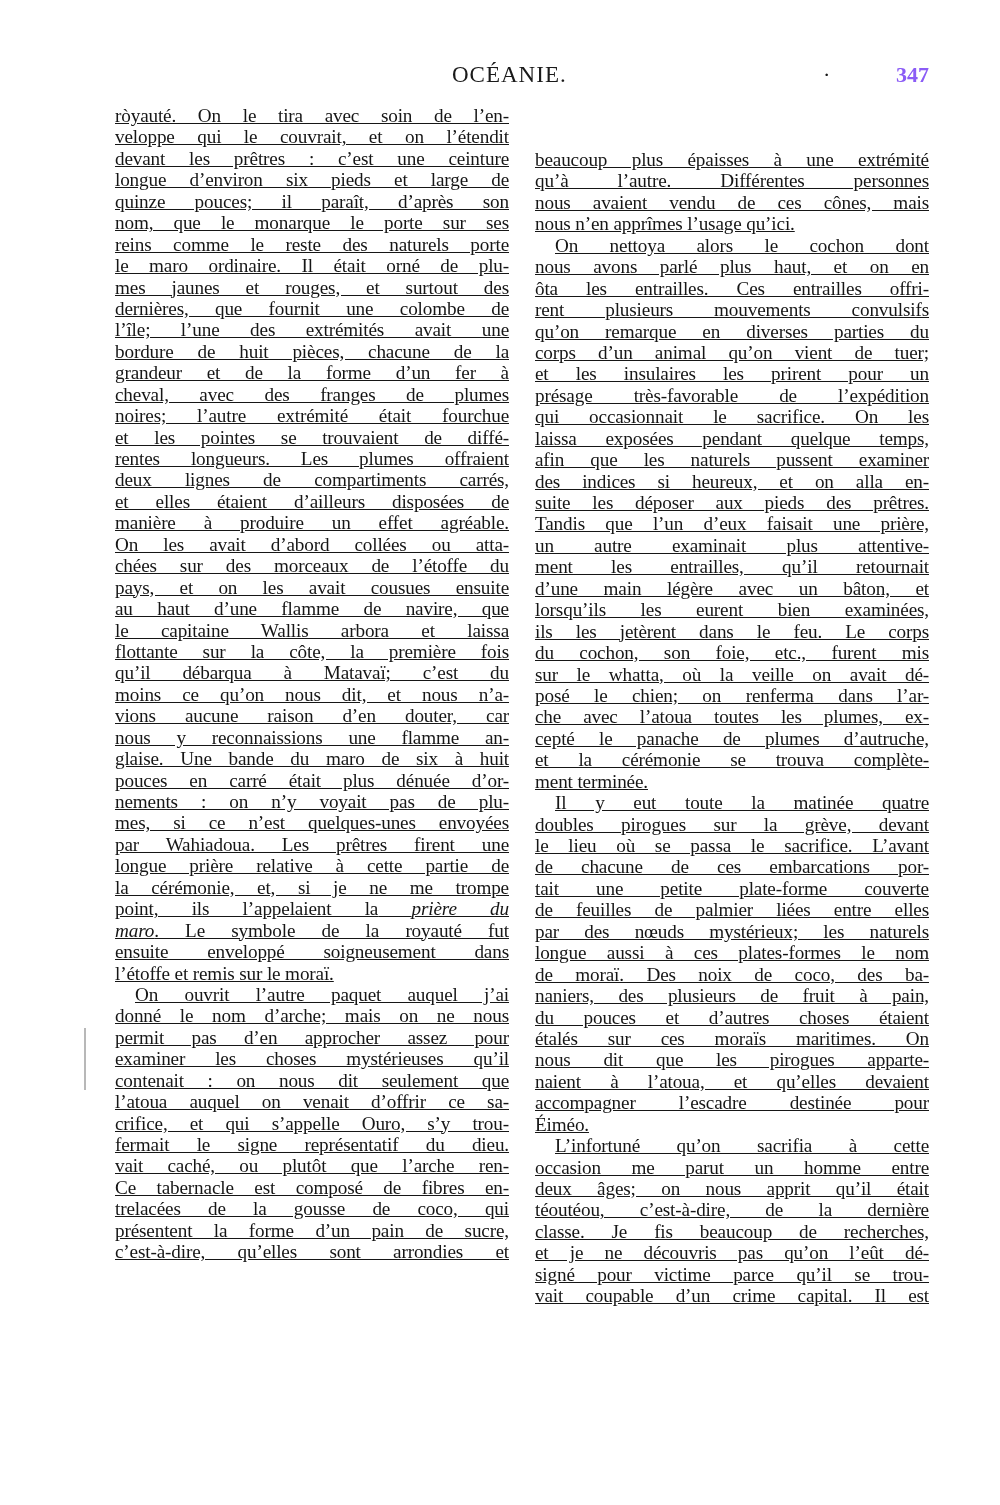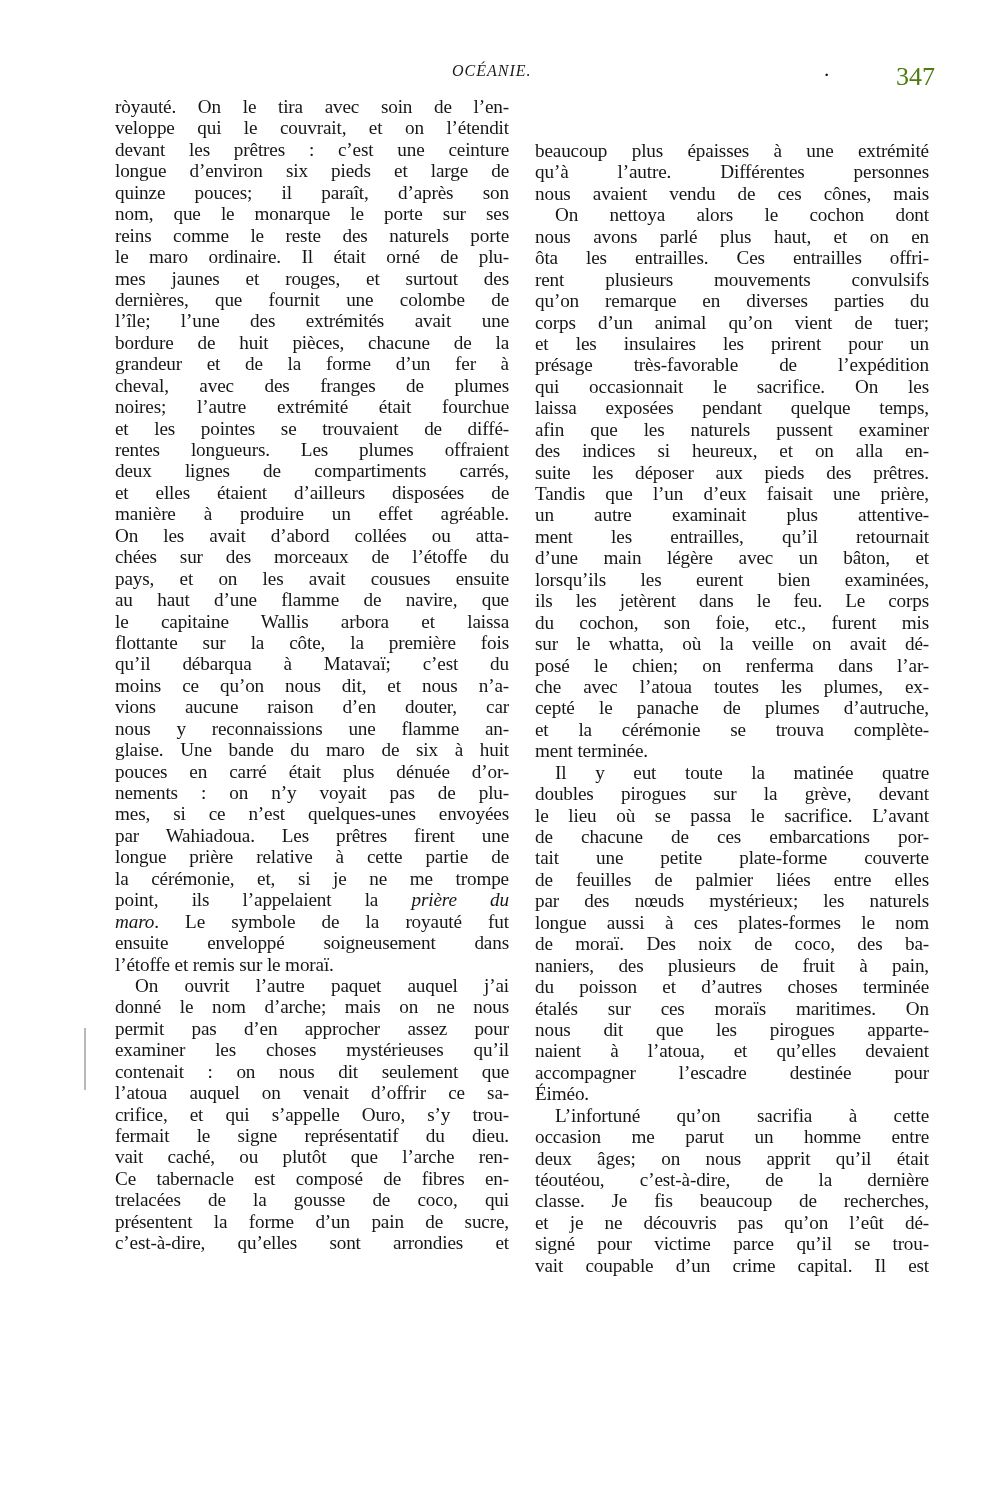--- a/index.html
+++ b/index.html
@@ -19,43 +19,43 @@
       position: absolute;
       top: 62px;
       left: 0;
       width: 1000px;
       height: 30px;
     }
     .running-title {
       position: absolute;
       left: 452px;
       top: 0;
-      font-size: 16px;
+      font-size: 23px;
       letter-spacing: 1px;
       color: #1a1a1a;
-      font-style: italic;
     }
     .header-dot {
       position: absolute;
       left: 823px;
       top: 0;
       font-size: 22px;
     }
     .page-number {
       position: absolute;
       left: 896px;
       top: 0;
-      font-size: 26px;
-      font-weight: normal;
-      color: #4d7c0f;
+      font-size: 22px;
+      font-weight: bold;
+      color: #8b5cf6;
     }
     .column {
       position: absolute;
-      top: 96px;
+      top: 105px;
       width: 394px;
+      text-decoration: underline;
     }
     .col-left { left: 115px; }
     .col-right { left: 535px; margin-top: 44px; }
     .line {
       display: block;
       height: 21.45px;
       line-height: 21.45px;
       font-size: 19.2px;
       white-space: nowrap;
       text-align: justify;
@@ -139,20 +139,21 @@
   <span class="line">Ce tabernacle est composé de fibres en-</span>
   <span class="line">trelacées de la gousse de coco, qui</span>
   <span class="line">présentent la forme d’un pain de sucre,</span>
   <span class="line">c’est-à-dire, qu’elles sont arrondies et</span>
 </div>
 
 <div class="column col-right">
   <span class="line">beaucoup plus épaisses à une extrémité</span>
   <span class="line">qu’à l’autre. Différentes personnes</span>
   <span class="line">nous avaient vendu de ces cônes, mais</span>
+  <span class="line last">nous n’en apprîmes l’usage qu’ici.</span>
   <span class="line indent">On nettoya alors le cochon dont</span>
   <span class="line">nous avons parlé plus haut, et on en</span>
   <span class="line">ôta les entrailles. Ces entrailles offri-</span>
   <span class="line">rent plusieurs mouvements convulsifs</span>
   <span class="line">qu’on remarque en diverses parties du</span>
   <span class="line">corps d’un animal qu’on vient de tuer;</span>
   <span class="line">et les insulaires les prirent pour un</span>
   <span class="line">présage très-favorable de l’expédition</span>
   <span class="line">qui occasionnait le sacrifice. On les</span>
   <span class="line">laissa exposées pendant quelque temps,</span>
@@ -175,21 +176,21 @@
   <span class="line indent">Il y eut toute la matinée quatre</span>
   <span class="line">doubles pirogues sur la grève, devant</span>
   <span class="line">le lieu où se passa le sacrifice. L’avant</span>
   <span class="line">de chacune de ces embarcations por-</span>
   <span class="line">tait une petite plate-forme couverte</span>
   <span class="line">de feuilles de palmier liées entre elles</span>
   <span class="line">par des nœuds mystérieux; les naturels</span>
   <span class="line">longue aussi à ces plates-formes le nom</span>
   <span class="line">de moraï. Des noix de coco, des ba-</span>
   <span class="line">naniers, des plusieurs de fruit à pain,</span>
-  <span class="line">du poisson et d’autres choses terminée</span>
+  <span class="line">du pouces et d’autres choses étaient</span>
   <span class="line">étalés sur ces moraïs maritimes. On</span>
   <span class="line">nous dit que les pirogues apparte-</span>
   <span class="line">naient à l’atoua, et qu’elles devaient</span>
   <span class="line">accompagner l’escadre destinée pour</span>
   <span class="line last">Éiméo.</span>
   <span class="line indent">L’infortuné qu’on sacrifia à cette</span>
   <span class="line">occasion me parut un homme entre</span>
   <span class="line">deux âges; on nous apprit qu’il était</span>
   <span class="line">téoutéou, c’est-à-dire, de la dernière</span>
   <span class="line">classe. Je fis beaucoup de recherches,</span>

